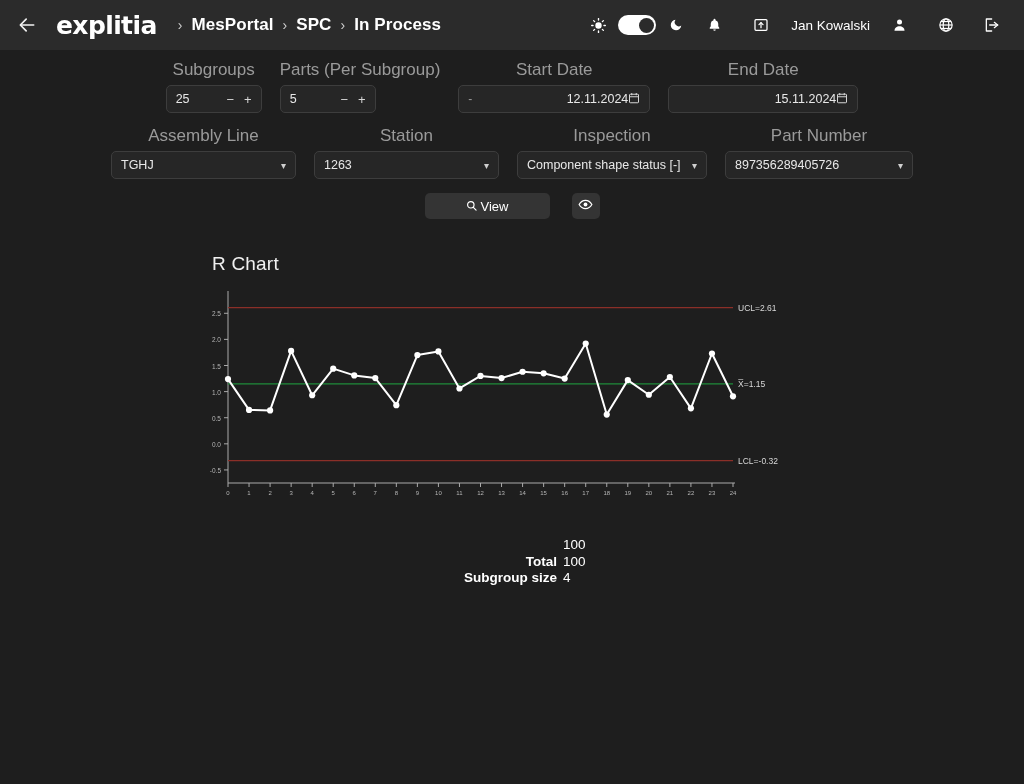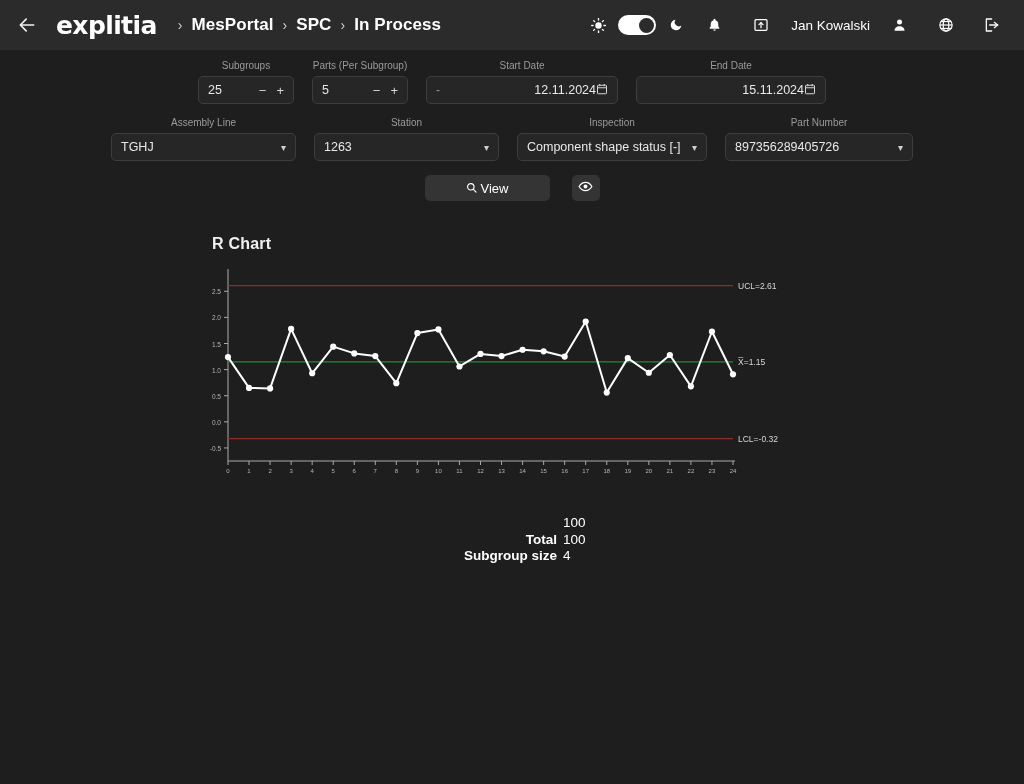--- a/index.html
+++ b/index.html
@@ -95,21 +95,21 @@
   .filters { padding-top: 10px; }
   .filter-row {
     display: flex;
     justify-content: center;
     align-items: flex-end;
     gap: 18px;
   }
   .filter-row.row2 { margin-top: 13px; }
   .field { display: flex; flex-direction: column; }
   .field-label {
-    font-size: 10px;
+    font-size: 17px;
     color: #9a9a9a;
     text-align: center;
     margin-bottom: 5px;
     font-weight: 400;
   }
   .ctl {
     background: #262626;
     border: 1px solid #3d3d3d;
     border-radius: 5px;
     height: 28px;
@@ -170,23 +170,23 @@
     border: none;
     border-radius: 5px;
     color: #ffffff;
     display: flex; align-items: center; justify-content: center;
     cursor: pointer;
   }
 
   
   .chart-title {
     margin: 34px 0 0 212px;
-    font-size: 16px;
+    font-size: 19px;
     color: #f0f0f0;
-    font-weight: 700;
+    font-weight: 400;
     letter-spacing: 0.2px;
   }
   .chart-wrap {
     position: relative;
     margin-top: 10px;
     width: 1024px;
     height: 230px;
   }
   .chart-svg { display: block; }
 

